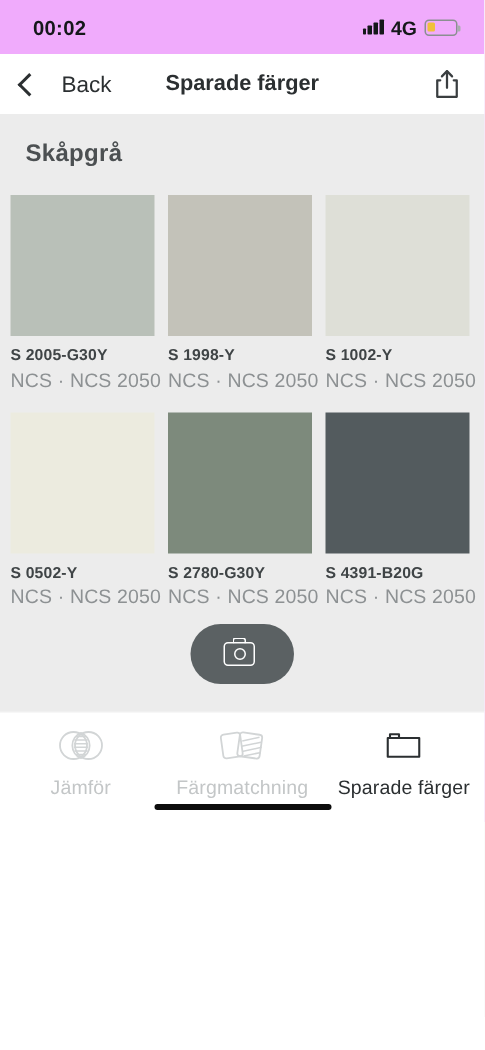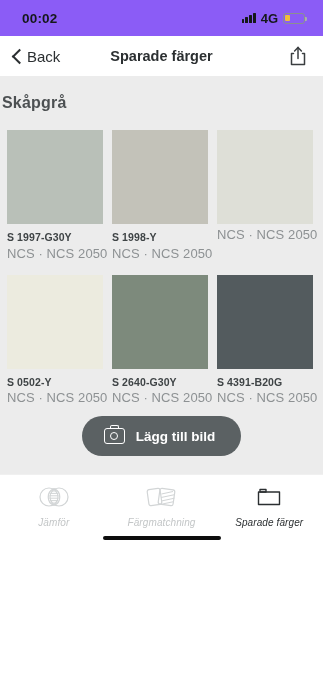--- a/index.html
+++ b/index.html
@@ -2,21 +2,21 @@
 <html><head>
 <meta charset="utf-8">
 <style>
   * { box-sizing: border-box; margin: 0; padding: 0; }
   html, body {
     width: 323px; height: 700px;
     background: #ffffff;
     font-family: "Liberation Sans", sans-serif;
     overflow: hidden;
   }
-  .phone { position: relative; width: 323px; height: 548px; background: #8b5cf6; display: flex; flex-direction: column; }
+  .phone { position: relative; width: 323px; height: 548px; background: #f0abfc; display: flex; flex-direction: column; }
 
   
   .statusbar {
     height: 36px; flex: 0 0 36px;
     display: flex; align-items: center; justify-content: space-between;
     padding: 0 18px 0 22px;
   }
   .status-time { font-size: 13.5px; font-weight: bold; color: #15181a; letter-spacing: .2px; }
   .status-right { display: flex; align-items: center; gap: 5px; }
   .signal { display: flex; align-items: flex-end; gap: 1.5px; height: 10px; }
@@ -29,32 +29,32 @@
   .battery { position: relative; width: 22px; height: 11px; border: 1.3px solid #8b8f91; border-radius: 3px; padding: 1.3px; }
   .battery::after { content: ""; position: absolute; right: -3.2px; top: 3.4px; width: 2px; height: 4px; background: #a9adaf; border-radius: 0 1px 1px 0; }
   .battery span { display: block; height: 100%; width: 28%; background: #f0c03a; border-radius: 1px; }
 
   
   .navbar {
     height: 40px; flex: 0 0 40px;
     display: flex; align-items: center; position: relative; padding: 0 14px;
     background: #fff;
   }
-  .back-btn { display: flex; align-items: center; gap: 2px; cursor: pointer; }
+  .back-btn { display: flex; align-items: center; gap: 16px; cursor: pointer; }
   .chev { width: 11px; height: 11px; border-left: 2.2px solid #2b2f31; border-bottom: 2.2px solid #2b2f31; transform: rotate(45deg); margin-top: 0px; }
   .back-label { font-size: 15px; color: #2b2f31; }
   .nav-title {
     position: absolute; left: 0; right: 0; text-align: center;
     font-size: 14.5px; font-weight: bold; color: #2b2f31; pointer-events: none;
   }
   .share-btn { margin-left: auto; width: 22px; height: 24px; position: relative; cursor: pointer; z-index: 2; }
 
   
   .content { flex: 1 1 auto; background: #ececec; padding: 0 0 0 0; overflow: hidden; position: relative; }
-  .group-title { font-size: 16px; font-weight: bold; color: #4c5052; padding: 18px 0 0 2px; letter-spacing: .2px; }
+  .group-title { font-size: 16px; font-weight: bold; color: #4c5052; padding: 18px 0 0 17px; letter-spacing: .2px; }
 
   .grid { display: flex; flex-wrap: wrap; padding: 18px 0 0 7px; }
   .swatch-cell { width: 105px; margin-bottom: 14px; }
   .swatch { width: 96px; height: 94px; }
   .swatch-code { font-size: 10.5px; font-weight: bold; color: #3f4446; margin-top: 7px; letter-spacing: .1px; }
   .swatch-sub { font-size: 13px; color: #8d9193; margin-top: 2.5px; letter-spacing: .1px; }
 
   
   .add-photo-wrap { position: absolute; left: 0; right: 0; bottom: 18px; display: flex; justify-content: center; }
   .add-photo {
@@ -68,21 +68,21 @@
   .cam span { position: absolute; left: 50%; top: 50%; transform: translate(-50%,-50%); width: 8px; height: 8px; border: 1.8px solid #fff; border-radius: 50%; }
 
   
   .tabbar {
     flex: 0 0 74px; height: 74px; background: #fff;
     display: flex; align-items: flex-start; padding-top: 9px;
     border-top: 1px solid #f0f0f0;
   }
   .tab { flex: 1; display: flex; flex-direction: column; align-items: center; gap: 7px; cursor: pointer; }
   .tab-icon { height: 26px; display: flex; align-items: center; justify-content: center; }
-  .tab-label { font-size: 10px; color: #c3c6c7; letter-spacing: .1px; font-style: italic; }
+  .tab-label { font-size: 13px; color: #c3c6c7; letter-spacing: .1px; }
   .tab.active .tab-label { color: #2b2f31; }
   .home-indicator { position: absolute; bottom: 8px; left: 50%; transform: translateX(-50%); width: 118px; height: 4.5px; background: #0d0d0d; border-radius: 3px; }
 </style>
 </head>
 <body>
 
 <div class="phone">
 
   <div class="statusbar">
     <div class="status-time">00:02</div>
@@ -115,61 +115,61 @@
     </div>
   </div>
 
   <div class="content" style="background: rgb(236, 236, 236);">
     <div class="group-title">Skåpgrå</div>
 
     <div class="grid">
 
       <div class="swatch-cell">
         <div class="swatch" style="background: rgb(185, 192, 184);"></div>
-        <div class="swatch-code">S 1997-G30Y</div>
+        <div class="swatch-code">S 2005-G30Y</div>
         <div class="swatch-sub">NCS · NCS 2050</div>
       </div>
 
       <div class="swatch-cell">
         <div class="swatch" style="background: rgb(195, 194, 185);"></div>
         <div class="swatch-code">S 1998-Y</div>
         <div class="swatch-sub">NCS · NCS 2050</div>
       </div>
 
       <div class="swatch-cell">
         <div class="swatch" style="background: rgb(222, 223, 215);"></div>
+        <div class="swatch-code">S 1002-Y</div>
         <div class="swatch-sub">NCS · NCS 2050</div>
       </div>
 
       <div class="swatch-cell">
         <div class="swatch" style="background: rgb(236, 235, 223);"></div>
         <div class="swatch-code">S 0502-Y</div>
         <div class="swatch-sub">NCS · NCS 2050</div>
       </div>
 
       <div class="swatch-cell">
         <div class="swatch" style="background: rgb(125, 138, 124);"></div>
-        <div class="swatch-code">S 2640-G30Y</div>
+        <div class="swatch-code">S 2780-G30Y</div>
         <div class="swatch-sub">NCS · NCS 2050</div>
       </div>
 
       <div class="swatch-cell">
         <div class="swatch" style="background: rgb(83, 91, 94);"></div>
         <div class="swatch-code">S 4391-B20G</div>
         <div class="swatch-sub">NCS · NCS 2050</div>
       </div>
 
     </div>
 
     <div class="add-photo-wrap">
       <button class="add-photo" style="background: rgb(91, 97, 99);">
         <span class="cam">
             <span></span>
           </span>
-        <span>Lägg till bild</span>
       </button>
     </div>
   </div>
 
   <div class="tabbar">
 
     <div class="tab">
       <span class="tab-icon">
         <svg width="34" height="22" viewBox="0 0 34 22" fill="none" stroke="#d2d5d6" stroke-width="1.2">
           <circle cx="12" cy="11" r="9"></circle>

